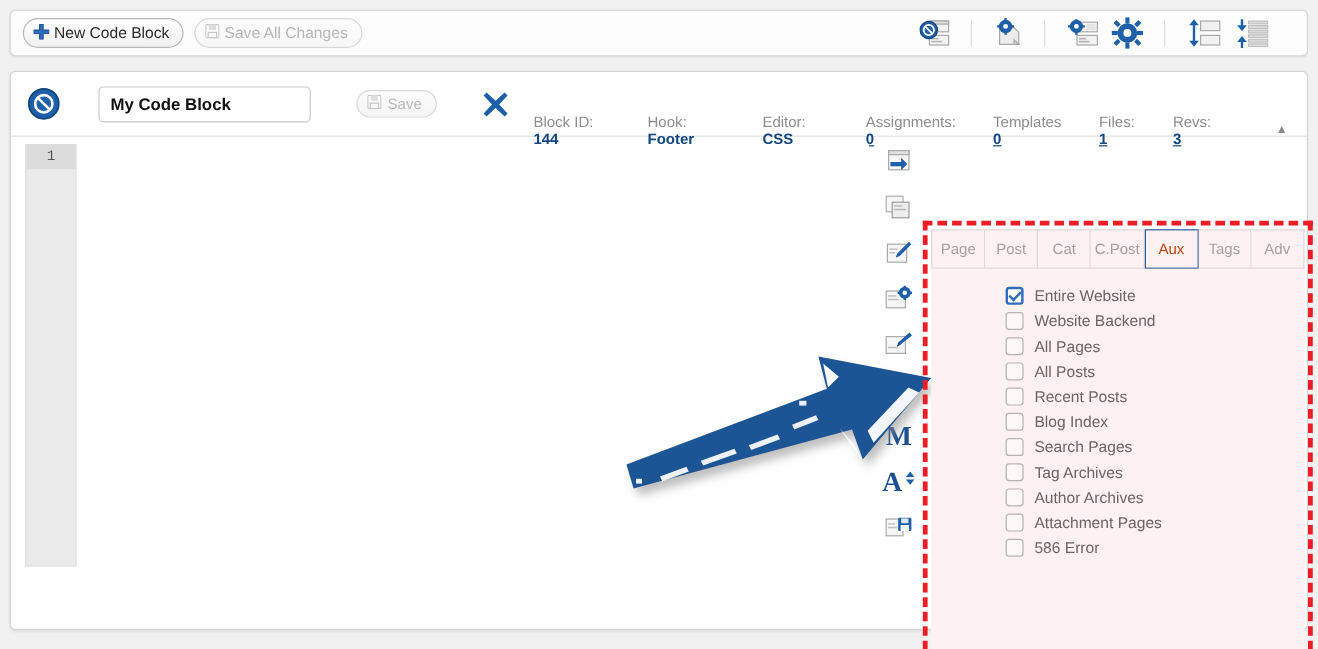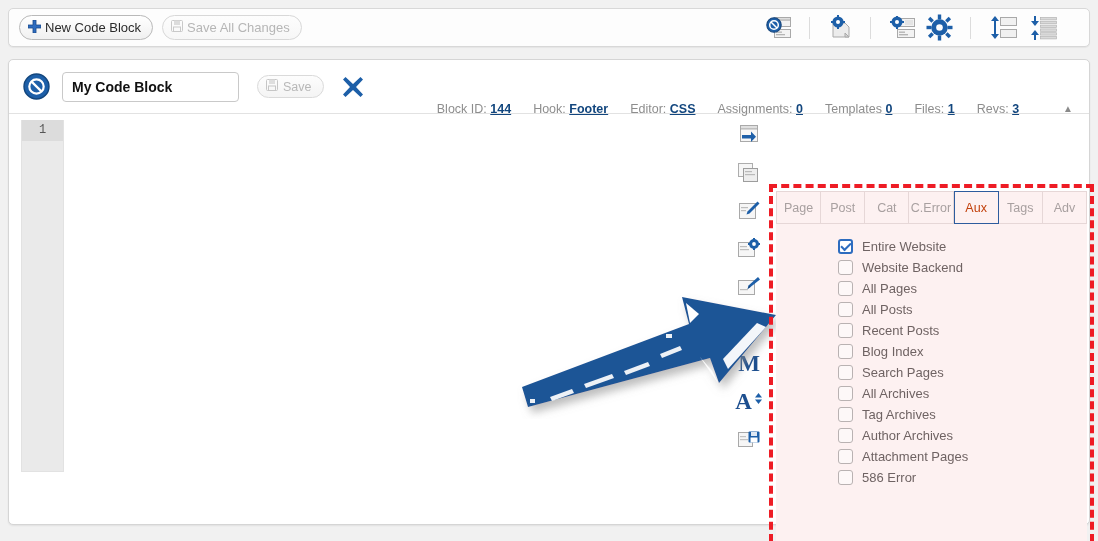--- a/index.html
+++ b/index.html
@@ -49,20 +49,21 @@
     width: 1082px; height: 466px;
     background: #ffffff;
     border: 1px solid #d5d5d5;
     border-radius: 5px;
     box-shadow: 0 1px 2px rgba(0,0,0,.07);
   }
   .card-header {
     height: 54px; display: flex; align-items: center;
     padding: 0 12px 0 14px;
     border-bottom: 1px solid #e2e2e2;
+    gap: 20px;
   }
   .logo-circle { flex: 0 0 auto; line-height: 0; cursor: pointer; }
   .title-input {
     margin-left: 12px; width: 177px; height: 30px;
     border: 1px solid #c9c9c9; border-radius: 4px;
     padding: 0 9px; font-size: 14px; font-weight: bold;
     color: #111; font-family: "Liberation Sans", sans-serif;
     background: #fff;
   }
   .save-btn {
@@ -461,21 +462,21 @@
           </g>
         </svg>
       </div>
 
       <div class="assign-panel" style="left:760px; top:70px; height:370px;">
         <div class="assign-inner">
           <div class="tabs">
             <div class="tab">Page</div>
             <div class="tab">Post</div>
             <div class="tab">Cat</div>
-            <div class="tab">C.Error</div>
+            <div class="tab">C.Post</div>
             <div class="tab active">Aux</div>
             <div class="tab">Tags</div>
             <div class="tab">Adv</div>
           </div>
 
           <div class="check-list">
             <div class="check-row">
               <span class="cbox checked"></span>
               <span class="check-label">Entire Website</span>
             </div>
@@ -498,24 +499,20 @@
             <div class="check-row">
               <span class="cbox"></span>
               <span class="check-label">Blog Index</span>
             </div>
             <div class="check-row">
               <span class="cbox"></span>
               <span class="check-label">Search Pages</span>
             </div>
             <div class="check-row">
               <span class="cbox"></span>
-              <span class="check-label">All Archives</span>
-            </div>
-            <div class="check-row">
-              <span class="cbox"></span>
               <span class="check-label">Tag Archives</span>
             </div>
             <div class="check-row">
               <span class="cbox"></span>
               <span class="check-label">Author Archives</span>
             </div>
             <div class="check-row">
               <span class="cbox"></span>
               <span class="check-label">Attachment Pages</span>
             </div>

